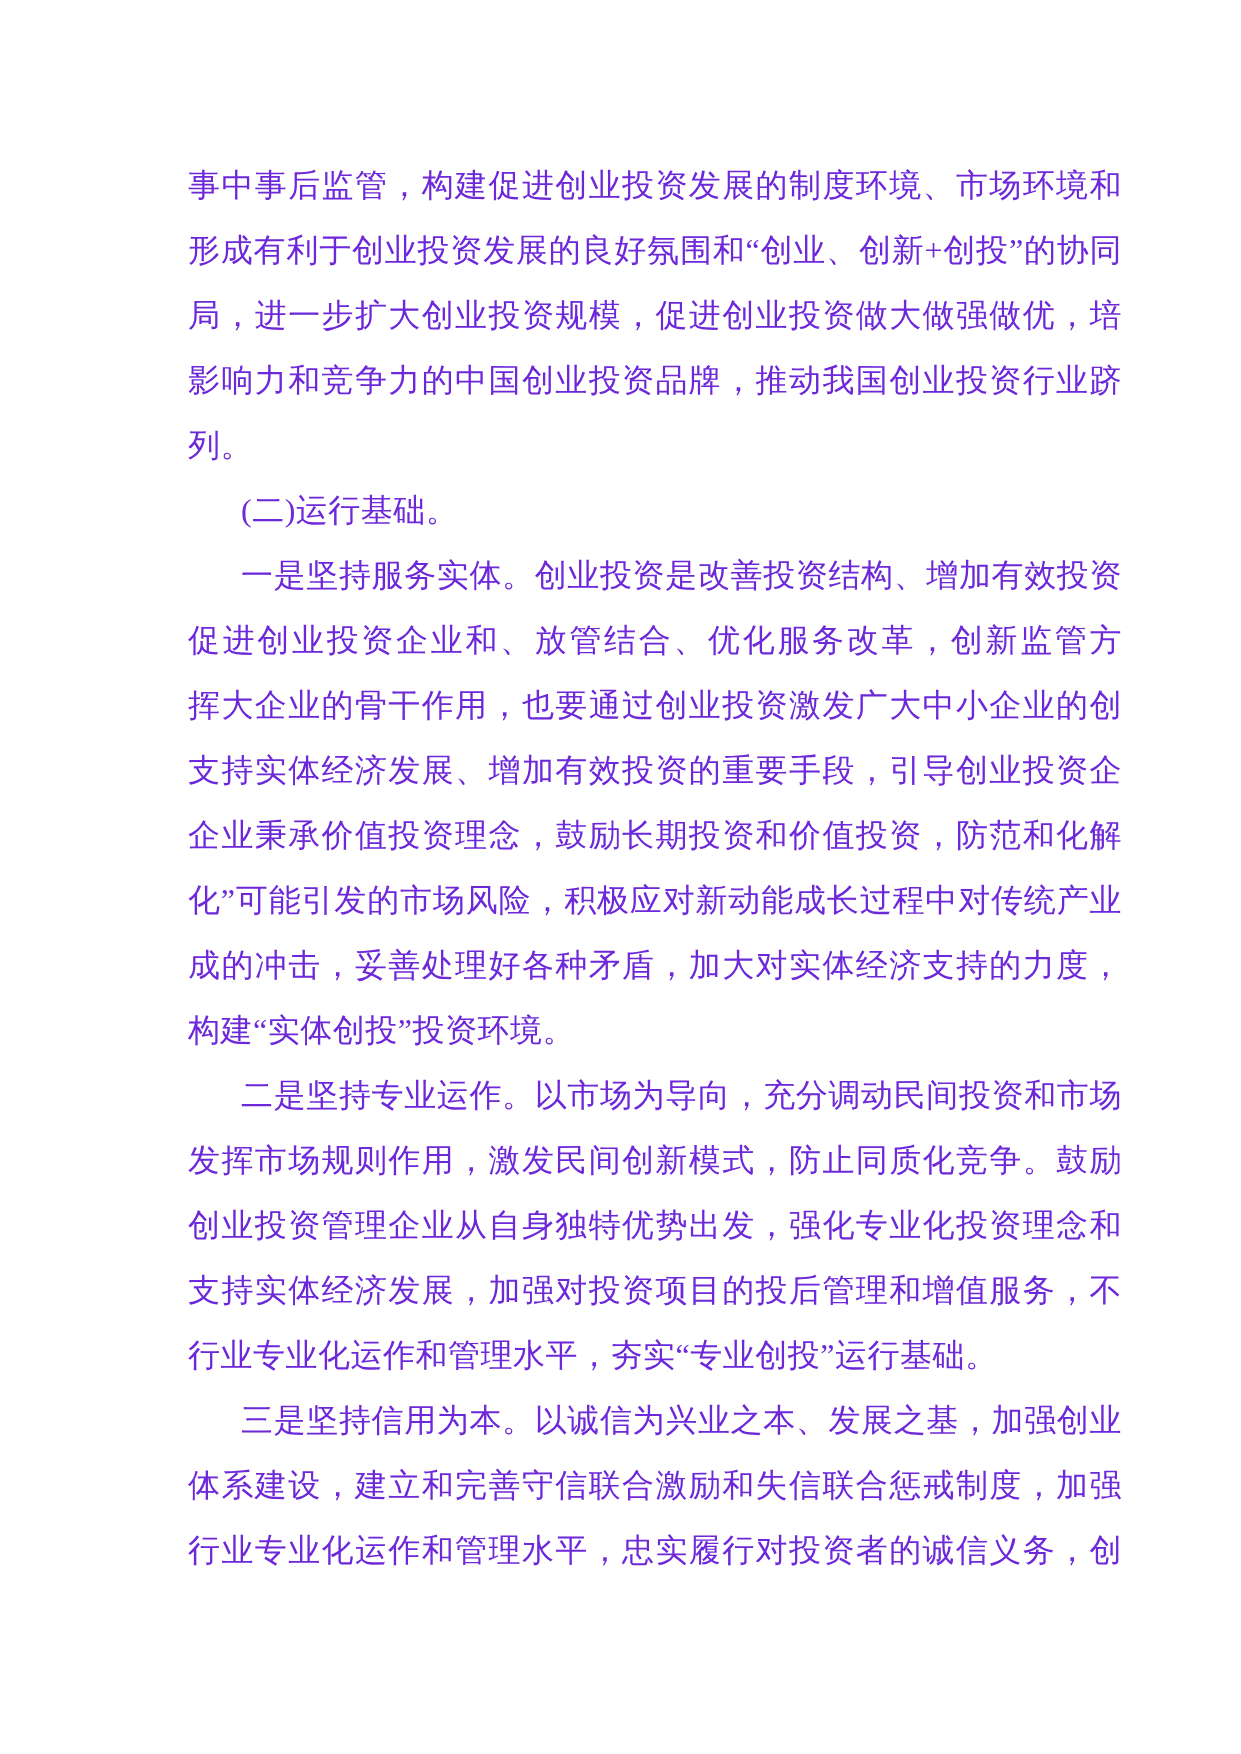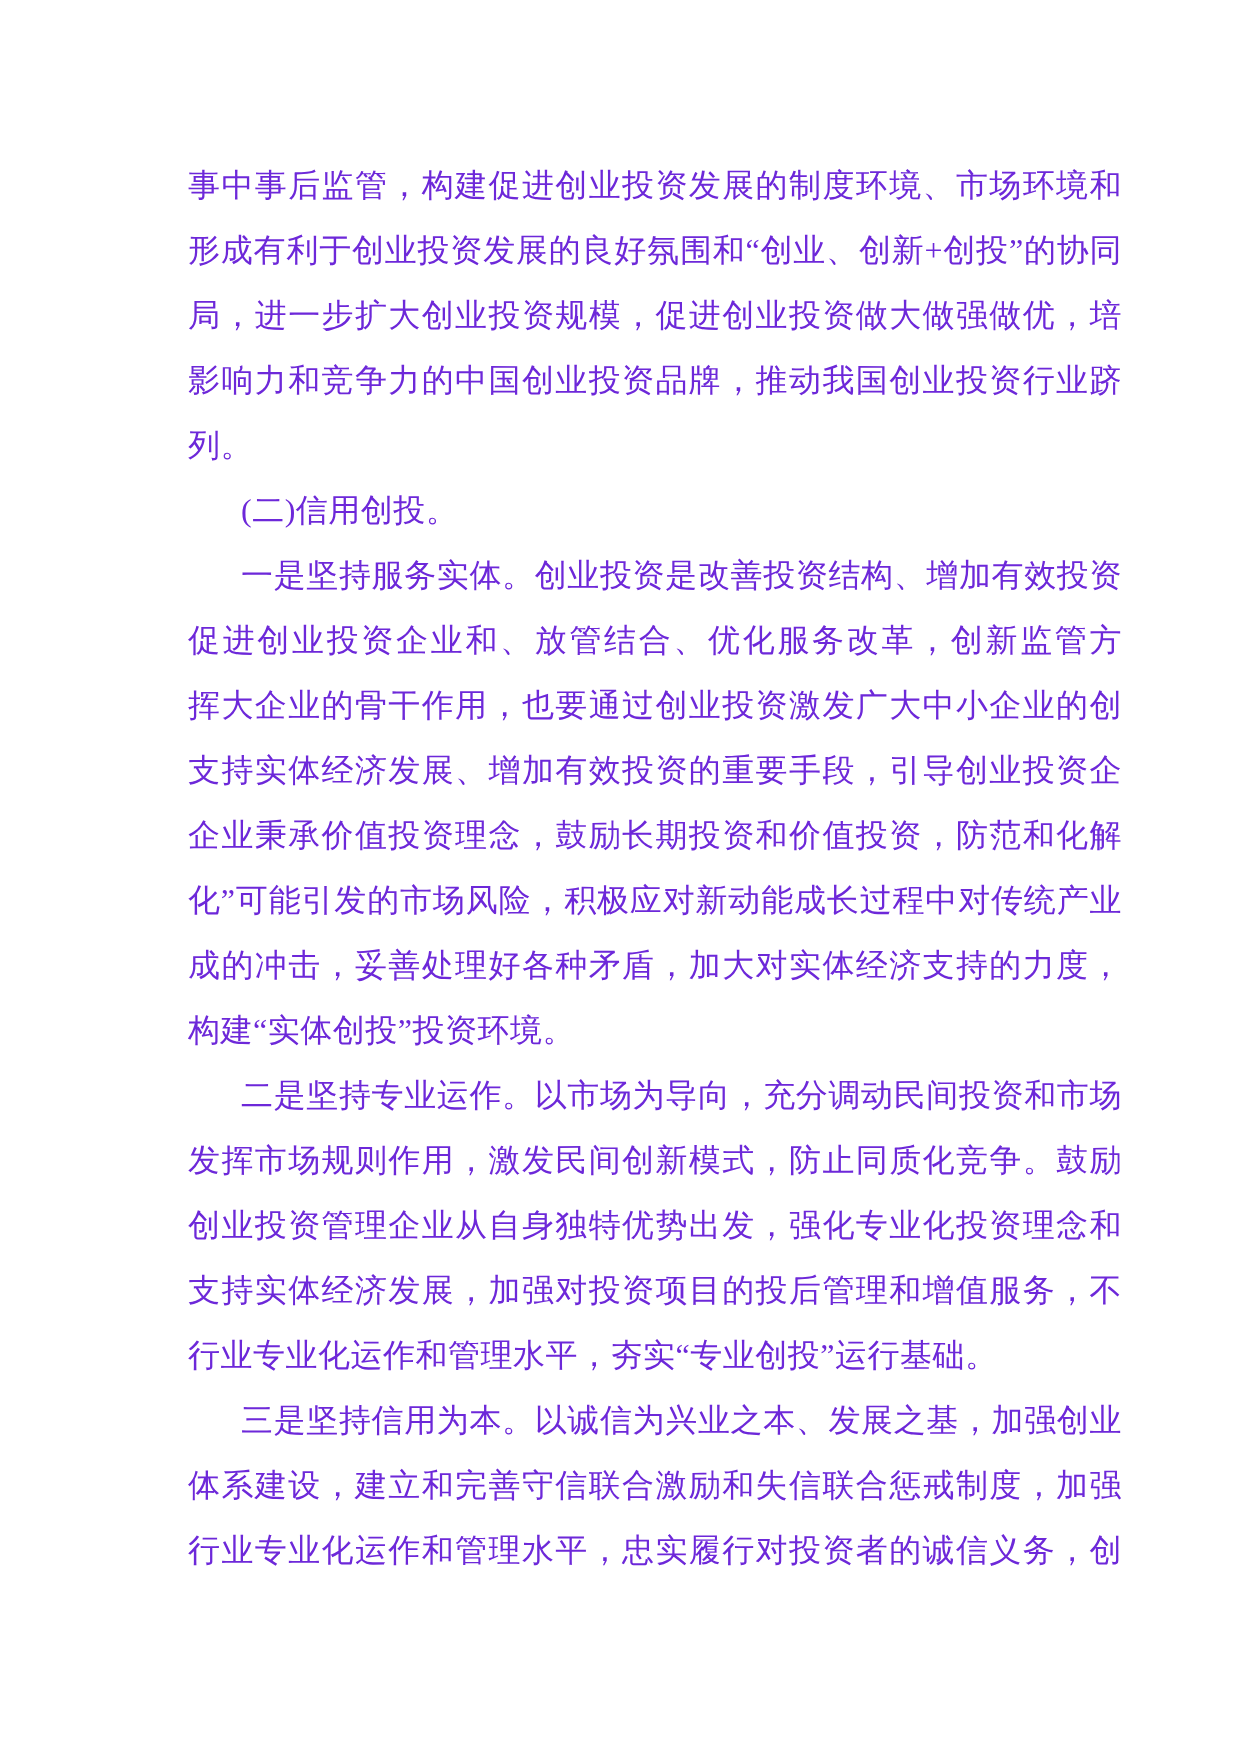--- a/index.html
+++ b/index.html
@@ -51,21 +51,21 @@
 </head>
 <body>
 
 <div class="page">
   <div class="content">
     <div class="line">事中事后监管，构建促进创业投资发展的制度环境、市场环境和生态环境，加快</div>
     <div class="line">形成有利于创业投资发展的良好氛围和“创业、创新+创投”的协同互动发展格</div>
     <div class="line">局，进一步扩大创业投资规模，促进创业投资做大做强做优，培育一批具有国际</div>
     <div class="line">影响力和竞争力的中国创业投资品牌，推动我国创业投资行业跻身世界先进行</div>
     <div class="line noj">列。</div>
-    <div class="line noj indent">(二)信用创投。</div>
+    <div class="line noj indent">(二)运行基础。</div>
     <div class="line indent">一是坚持服务实体。创业投资是改善投资结构、增加有效投资的重要手段。</div>
     <div class="line">促进创业投资企业和、放管结合、优化服务改革，创新监管方式，既要重视发</div>
     <div class="line">挥大企业的骨干作用，也要通过创业投资激发广大中小企业的创造力和活力。以</div>
     <div class="line">支持实体经济发展、增加有效投资的重要手段，引导创业投资企业和创业投资管理</div>
     <div class="line">企业秉承价值投资理念，鼓励长期投资和价值投资，防范和化解投资估值“泡沫</div>
     <div class="line">化”可能引发的市场风险，积极应对新动能成长过程中对传统产业和行业可能造</div>
     <div class="line">成的冲击，妥善处理好各种矛盾，加大对实体经济支持的力度，增强可持续性，</div>
     <div class="line noj">构建“实体创投”投资环境。</div>
     <div class="line indent">二是坚持专业运作。以市场为导向，充分调动民间投资和市场主体的积极性，</div>
     <div class="line">发挥市场规则作用，激发民间创新模式，防止同质化竞争。鼓励创业投资企业和</div>

